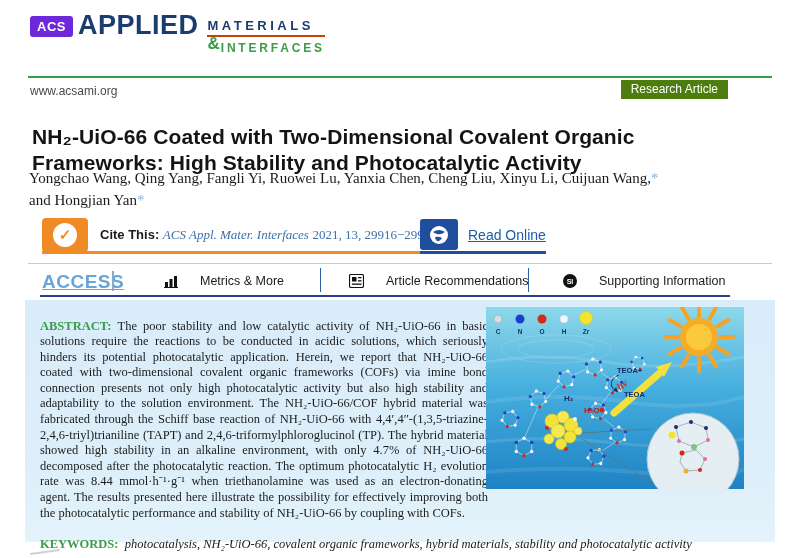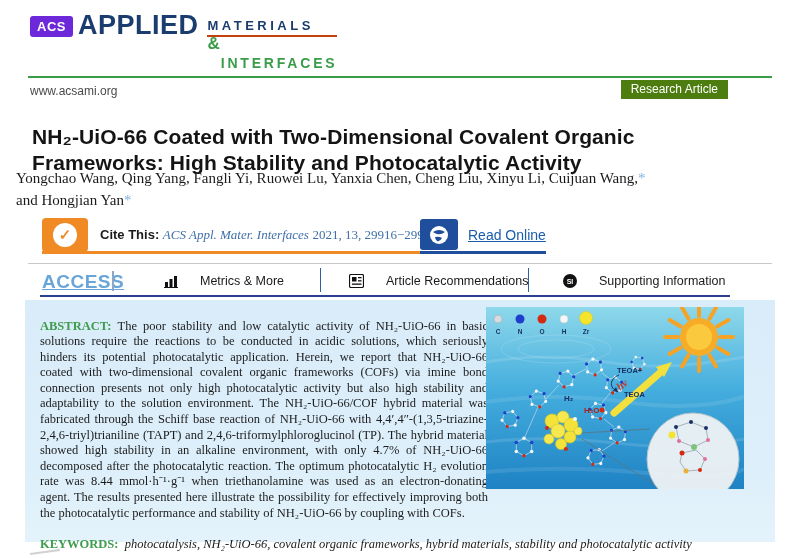--- a/index.html
+++ b/index.html
@@ -11,30 +11,30 @@
   .logo{position:absolute;left:30px;top:10px;display:flex;align-items:flex-start;gap:5px;}
   .acs-box{background:#6d28d9;color:#fff;font-weight:bold;font-size:13px;
     padding:3px 7px;border-radius:3px;letter-spacing:.5px;margin-top:6px;}
   .applied{color:#1b3c6e;font-size:27px;font-weight:bold;letter-spacing:.5px;line-height:30px;}
   .mat-col{display:flex;flex-direction:column;margin-left:4px;margin-top:8px;}
   .materials{color:#1b3c6e;font-size:13px;font-weight:bold;letter-spacing:3.5px;
     border-bottom:2px solid #c2410c;padding-bottom:2px;}
   .interfaces-row{color:#3a9c49;font-weight:bold;display:flex;align-items:flex-start;
     justify-content:flex-end;margin-top:0px;}
   .amp{font-size:17px;line-height:14px;margin-right:1px;}
-  .interfaces{font-size:14px;letter-spacing:2.8px;margin-top:18px;}
+  .interfaces{font-size:12px;letter-spacing:2.8px;margin-top:4px;}
   
   .green-rule{position:absolute;left:28px;top:76px;width:744px;height:2px;background:#3a9c49;}
   .site{position:absolute;left:30px;top:84px;font-size:12px;color:#4a4a4a;text-decoration:none;}
   .badge{position:absolute;right:72px;top:80px;background:#4d7c0f;color:#fff;
     font-size:12px;padding:2px 10px 3px;}
   
   .title{position:absolute;left:32px;top:110px;width:724px;font-size:21px;font-weight:bold;
     color:#141414;line-height:26px;letter-spacing:.1px;}
-  .authors{position:absolute;left:16px;top:167px;width:740px;
+  .authors{position:absolute;left:29px;top:167px;width:740px;
     font-family:"Liberation Serif",serif;font-size:15px;color:#1a1a1a;line-height:22px;}
   .author-star{color:#7fb3e0;}
   
   .cite-icon{position:absolute;left:42px;top:218px;width:46px;height:34px;background:#f08a24;
     border-radius:4px;display:flex;align-items:center;justify-content:center;}
   .check-circle{width:24px;height:24px;background:#ffffff;border-radius:50%;
     display:flex;align-items:center;justify-content:center;color:#f08a24;
     font-size:15px;font-weight:bold;}
   .cite-text{position:absolute;left:100px;top:227px;font-size:13px;color:#222;}
   .cite-label{font-weight:bold;color:#1a1a1a;}

